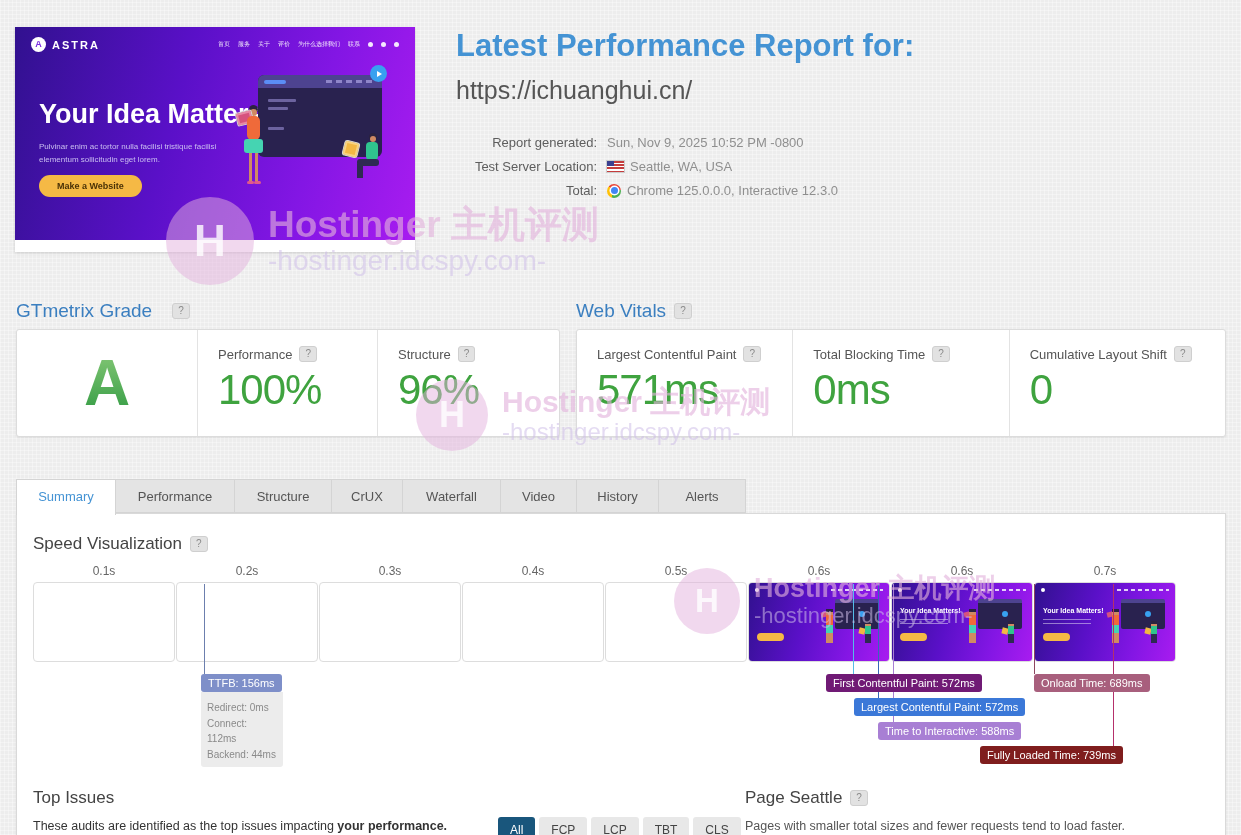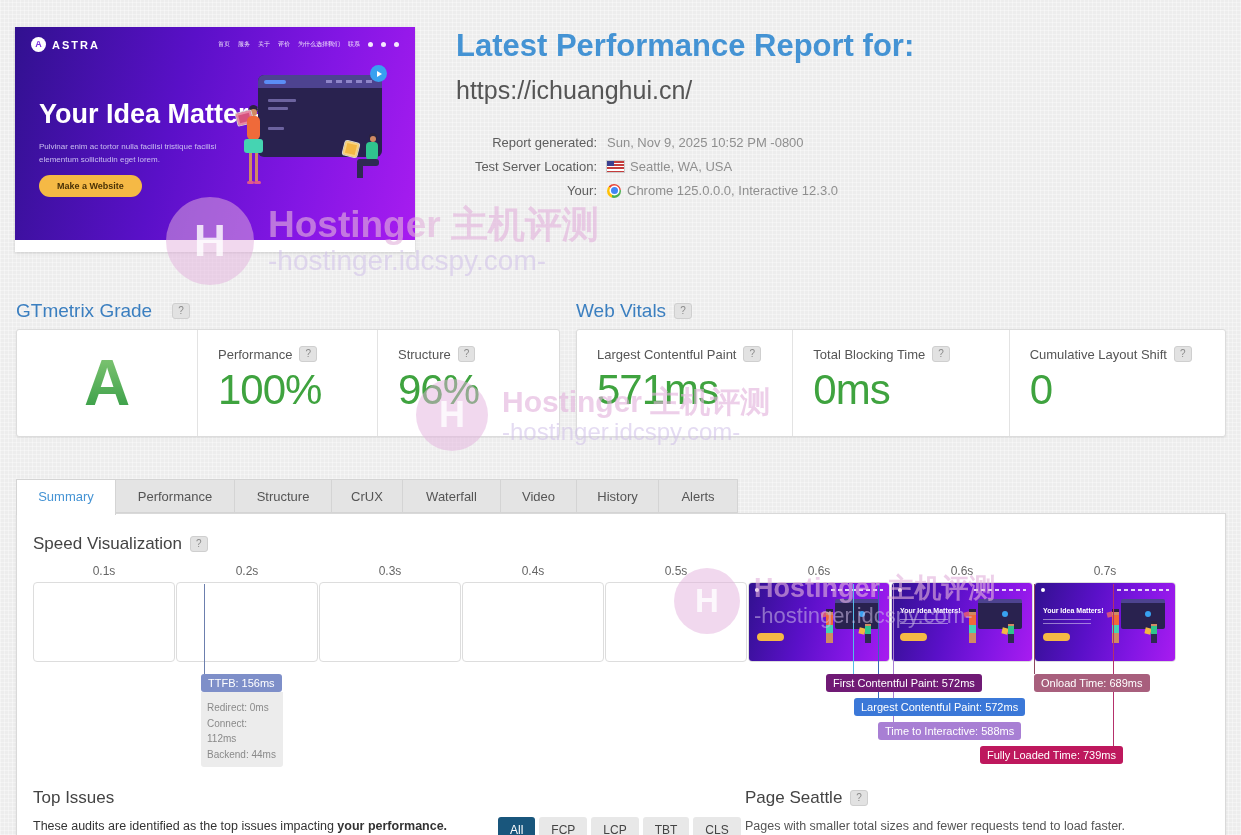--- a/index.html
+++ b/index.html
@@ -228,21 +228,21 @@
     <div class="meta-row">
       <div class="meta-label">Test Server Location:</div>
       <div class="meta-value">
         <span class="flag">
             <i></i>
           </span>
         <span>Seattle, WA, USA</span>
       </div>
     </div>
     <div class="meta-row">
-      <div class="meta-label">Your:</div>
+      <div class="meta-label">Total:</div>
       <div class="meta-value">
         <span class="chrome">
             <i></i>
           </span>
         <span>Chrome 125.0.0.0, Interactive 12.3.0</span>
       </div>
     </div>
   </div>
 
   <div class="wm wm1">
@@ -320,21 +320,21 @@
   </div>
 
   <div class="tabs">
     <div class="tab active" style="width:100px;">Summary</div>
     <div class="tab" style="width:120px;">Performance</div>
     <div class="tab" style="width:98px;">Structure</div>
     <div class="tab" style="width:72px;">CrUX</div>
     <div class="tab" style="width:99px;">Waterfall</div>
     <div class="tab" style="width:77px;">Video</div>
     <div class="tab" style="width:83px;">History</div>
-    <div class="tab" style="width:80px;">Alerts</div>
+    <div class="tab" style="width:88px;">Alerts</div>
   </div>
 
   <div class="panel">
     <div class="panel-h" style="left:16px; top:20px;">
       <span>Speed Visualization</span>
       <span class="help">?</span>
     </div>
 
     <div class="frame-label" style="left:16px;">0.1s</div>
     <div class="frame-label" style="left:159px;">0.2s</div>
@@ -404,21 +404,21 @@
     <div class="badge" style="left:184px; top:160px; background:#7e8fc9;">TTFB: 156ms</div>
     <div class="ttfb-box">
       <div>Redirect: 0ms</div>
       <div>Connect: 112ms</div>
       <div>Backend: 44ms</div>
     </div>
     <div class="badge" style="left:809px; top:160px; background:#701a75;">First Contentful Paint: 572ms</div>
     <div class="badge" style="left:1017px; top:160px; background:#a85f7d;">Onload Time: 689ms</div>
     <div class="badge" style="left:837px; top:184px; background:#3b78d8;">Largest Contentful Paint: 572ms</div>
     <div class="badge" style="left:861px; top:208px; background:#a87fd4;">Time to Interactive: 588ms</div>
-    <div class="badge" style="left:963px; top:232px; background:#be185d;">Fully Loaded Time: 739ms</div>
+    <div class="badge" style="left:963px; top:232px; background:#7f1d1d;">Fully Loaded Time: 739ms</div>
 
     <div class="panel-h" style="left:16px; top:274px;">
       <span>Top Issues</span>
     </div>
     <div class="issues-desc">
       <span>These audits are identified as the top issues impacting </span><b>your performance.</b>
     </div>
     <div class="filters">
       <div class="filter active">All</div>
       <div class="filter">FCP</div>

